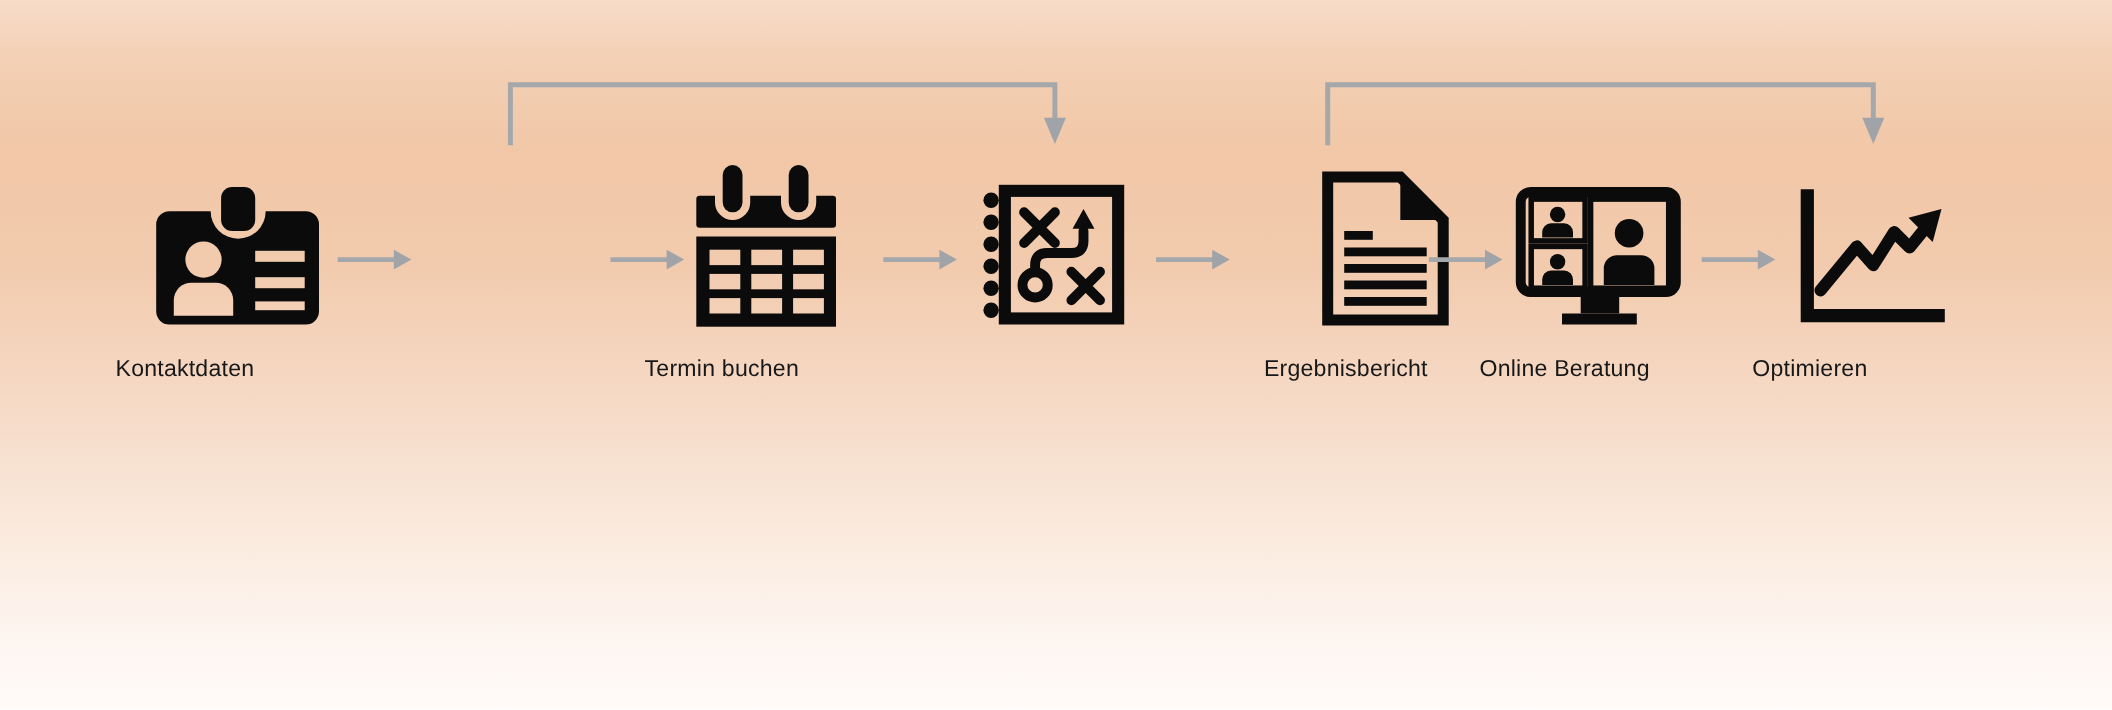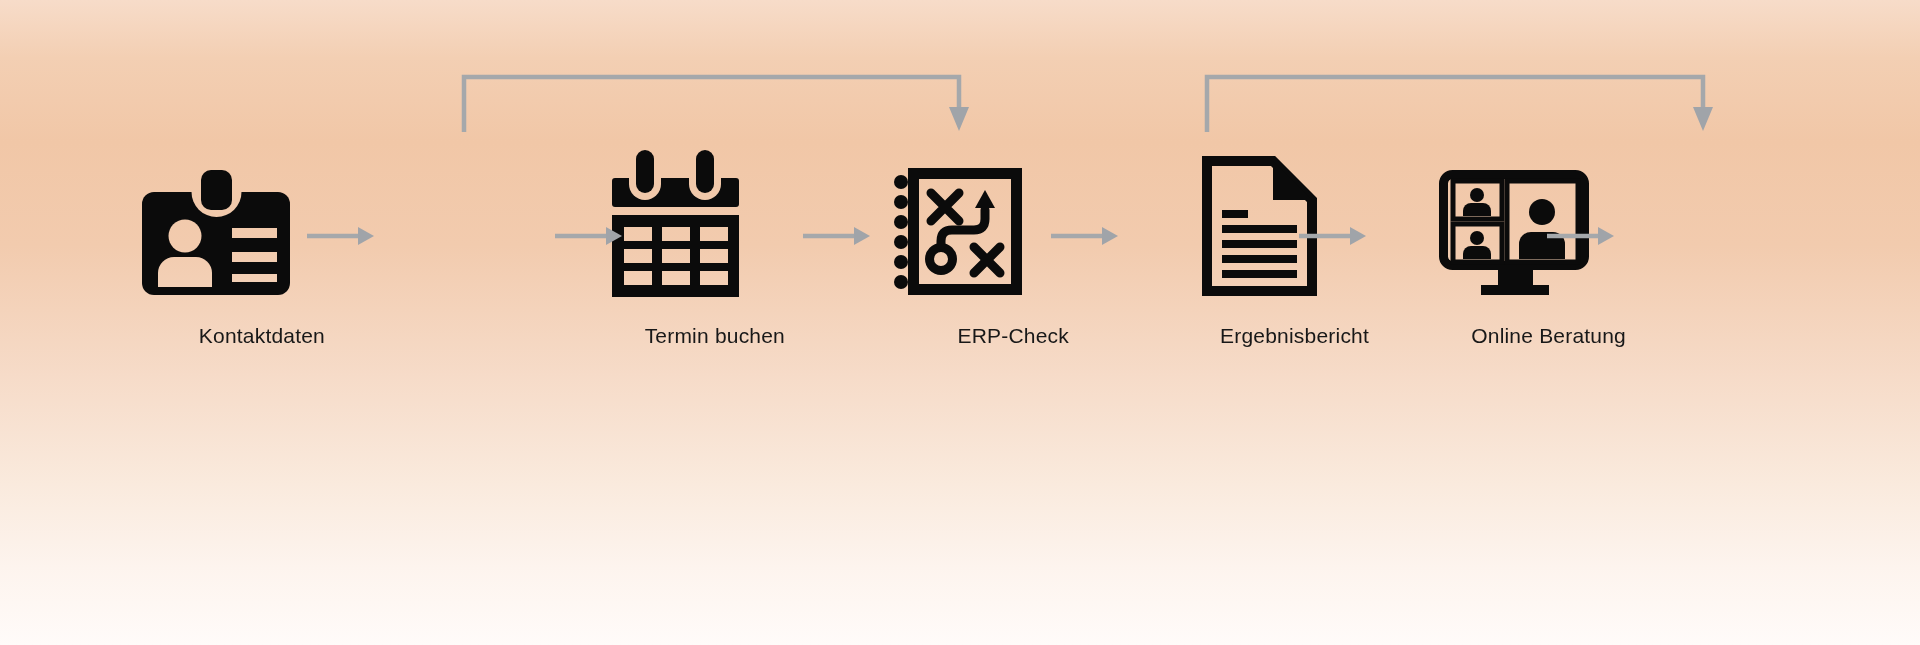--- a/index.html
+++ b/index.html
@@ -12,21 +12,21 @@
       #f7dcc9 0%,
       #f3cfb3 9%,
       #f1c7a7 22%,
       #f2cbae 38%,
       #f6dbc8 58%,
       #faeadd 75%,
       #fdf4ee 88%,
       #fffbf9 100%);
   }
   .overlay{position:absolute;left:0;top:0;}
-  .step{position:absolute;top:148px;width:220px;text-align:right;}
+  .step{position:absolute;top:148px;width:220px;text-align:left;}
   .icon-wrap{width:160px;height:155px;margin:0 auto;}
   .step-label{
     margin-top:20px;
     font-size:21px;
     line-height:26px;
     color:#181818;
     letter-spacing:0.2px;
     white-space:nowrap;
   }
   .connector{position:absolute;top:226px;width:70px;height:20px;}
@@ -62,21 +62,21 @@
           </mask>
         </defs>
         <rect x="7" y="44" width="148" height="103" rx="12" fill="#0b0b0b" mask="url(#m-badge)"></rect>
         <rect x="66" y="22" width="31" height="40" rx="10" fill="#0b0b0b"></rect>
       </svg>
     </div>
     <div class="step-label">Kontaktdaten</div>
   </div>
 
 
-  <div class="step" style="left:565px">
+  <div class="step" style="left:586px">
     <div class="icon-wrap">
       <svg width="160" height="155" viewBox="0 0 160 155">
         <defs>
           <mask id="m-cal-bar">
             <rect x="0" y="0" width="160" height="155" fill="#fff"></rect>
             <rect x="34" y="-4" width="32" height="56" rx="16" fill="#000"></rect>
             <rect x="94" y="-4" width="32" height="56" rx="16" fill="#000"></rect>
           </mask>
           <mask id="m-cal-body">
             <rect x="0" y="0" width="160" height="155" fill="#fff"></rect>
@@ -114,41 +114,40 @@
         <rect x="34.5" y="25.5" width="103" height="116" stroke="#0b0b0b" stroke-width="11" fill="none"></rect>
         <g stroke="#0b0b0b" stroke-width="9" stroke-linecap="round" fill="none">
           <path d="M52,45 L80,73 M80,45 L52,73"></path>
           <circle cx="62" cy="111" r="11.5"></circle>
           <path d="M62,97 V93 Q62,82 73,82 H95 Q106,82 106,71 V62"></path>
           <path d="M95,99 L121,125 M121,99 L95,125"></path>
         </g>
         <polygon points="96,60 116,60 106,42" fill="#0b0b0b"></polygon>
       </svg>
     </div>
-    <div class="step-label">ERP-Check</div>
   </div>
 
   <div class="step" style="left:1149px">
     <div class="icon-wrap">
       <svg width="160" height="155" viewBox="0 0 160 155">
         <path d="M28,13 H94 L133,52 V143 H28 Z" stroke="#0b0b0b" stroke-width="10" stroke-linejoin="miter" fill="none"></path>
         <polygon points="94,13 133,52 94,52" fill="#0b0b0b"></polygon>
         <g fill="#0b0b0b">
           <rect x="43" y="62" width="26" height="8"></rect>
           <rect x="43" y="77" width="75" height="8"></rect>
           <rect x="43" y="92" width="75" height="8"></rect>
           <rect x="43" y="107" width="75" height="8"></rect>
           <rect x="43" y="122" width="75" height="8"></rect>
         </g>
       </svg>
     </div>
     <div class="step-label">Ergebnisbericht</div>
   </div>
 
-  <div class="step" style="left:1406px">
+  <div class="step" style="left:1345px">
     <div class="icon-wrap">
       <svg width="160" height="155" viewBox="0 0 160 155">
         <rect x="7.5" y="26.5" width="141" height="91" rx="9" stroke="#0b0b0b" stroke-width="9" fill="none"></rect>
         <g stroke="#0b0b0b" stroke-width="5" fill="none">
           <rect x="17" y="33" width="49" height="38"></rect>
           <rect x="17" y="76" width="49" height="38"></rect>
           <rect x="71" y="33" width="71" height="81"></rect>
         </g>
         <g fill="#0b0b0b">
           <circle cx="41" cy="47" r="7"></circle>
@@ -158,20 +157,30 @@
           <circle cx="106" cy="64" r="13"></circle>
           <path d="M83,111 v-15 a12,12 0 0 1 12,-12 h22 a12,12 0 0 1 12,12 v15 z"></path>
           <rect x="62" y="118" width="35" height="19"></rect>
           <rect x="45" y="137" width="68" height="10"></rect>
         </g>
       </svg>
     </div>
     <div class="step-label">Online Beratung</div>
   </div>
 
+  <div class="step" style="left:1593px">
+    <div class="icon-wrap">
+      <svg width="160" height="155" viewBox="0 0 160 155">
+        <path d="M20,24 V139 H145" stroke="#0b0b0b" stroke-width="12" fill="none"></path>
+        <polyline points="32,116 65,76 80,93 99,63 113,77 126,61" stroke="#0b0b0b" stroke-width="11" fill="none" stroke-linecap="round" stroke-linejoin="round"></polyline>
+        <polygon points="142,42 134,72 112,50" fill="#0b0b0b"></polygon>
+      </svg>
+    </div>
+    <div class="step-label">Optimieren</div>
+  </div>
 
   <svg class="connector" style="left:306px" width="70" height="20" viewBox="0 0 70 20">
     <line x1="1" y1="10" x2="53" y2="10" stroke="#a5a8ab" stroke-width="4.5"></line>
     <polygon points="52,1 68,10 52,19" fill="#a0a4a9"></polygon>
   </svg>
   <svg class="connector" style="left:554px" width="70" height="20" viewBox="0 0 70 20">
     <line x1="1" y1="10" x2="53" y2="10" stroke="#a5a8ab" stroke-width="4.5"></line>
     <polygon points="52,1 68,10 52,19" fill="#a0a4a9"></polygon>
   </svg>
   <svg class="connector" style="left:802px" width="70" height="20" viewBox="0 0 70 20">

